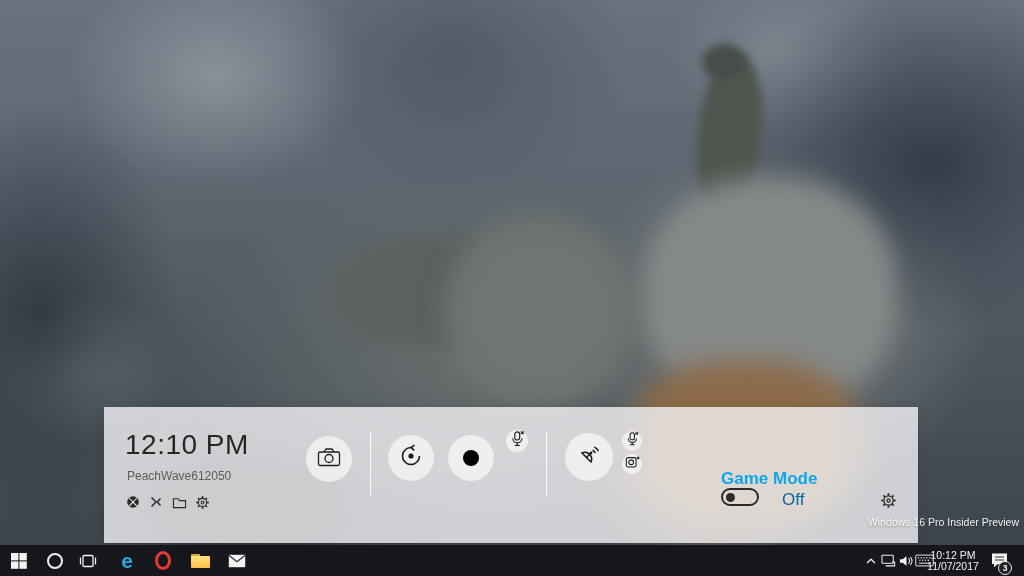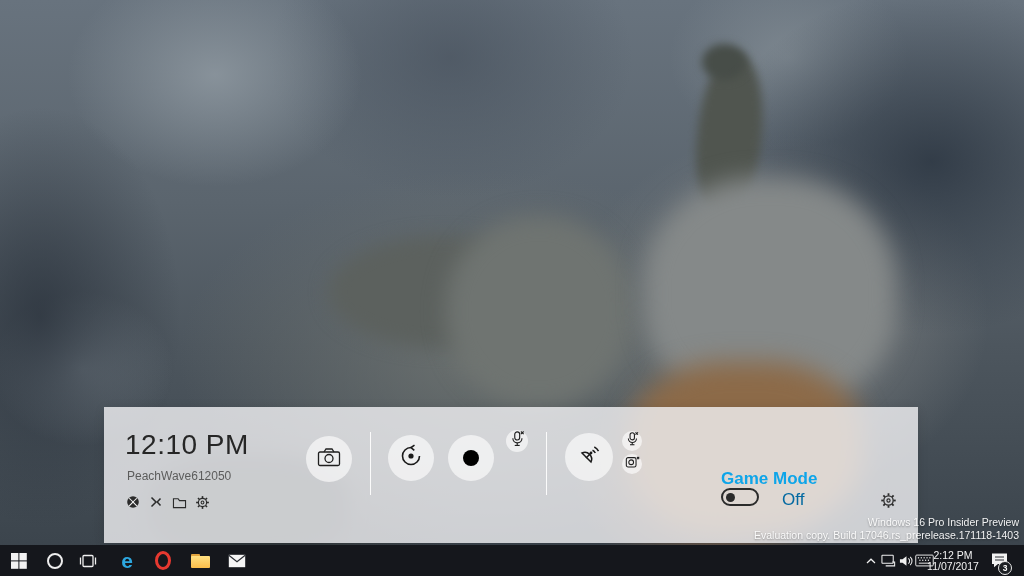--- a/index.html
+++ b/index.html
@@ -218,21 +218,20 @@
             <line x1="4.75" y1="4.75" x2="3.2" y2="3.2"></line>
             <line x1="8" y1="3.4" x2="8" y2="1.2"></line>
             <line x1="11.25" y1="4.75" x2="12.8" y2="3.2"></line>
           </g>
         </svg>
     </div>
   </div>
 
   <div class="watermark">
     <div>Windows 16 Pro Insider Preview</div>
-    <div>Evaluation copy. Build 17046.rs_prerelease.171118-1403</div>
   </div>
 
   <div class="taskbar">
     <div class="tb-btn" style="left:2px;">
       <svg width="16" height="16" viewBox="0 0 16 16" fill="#f2f2f2">
           <rect x="0" y="0" width="7.4" height="7.4"></rect>
           <rect x="8.4" y="0" width="7.4" height="7.4"></rect>
           <rect x="0" y="8.4" width="7.4" height="7.4"></rect>
           <rect x="8.4" y="8.4" width="7.4" height="7.4"></rect>
         </svg>
@@ -294,21 +293,21 @@
             <rect x="12" y="3" width="1.3" height="1.3"></rect>
             <rect x="15" y="3" width="1.3" height="1.3"></rect>
             <rect x="4.5" y="5.6" width="1.3" height="1.3"></rect>
             <rect x="7.5" y="5.6" width="1.3" height="1.3"></rect>
             <rect x="10.5" y="5.6" width="1.3" height="1.3"></rect>
             <rect x="13.5" y="5.6" width="1.3" height="1.3"></rect>
           </g>
         </svg>
     </div>
     <div class="tray-clock">
-      <span>2:12 PM</span>
+      <span>10:12 PM</span>
       <span>11/07/2017</span>
     </div>
     <div class="tray-btn" style="left:985px;width:28px;">
       <svg width="19" height="17" viewBox="0 0 19 17">
           <path d="M2,1.5 h15 v10.5 h-9 l-4,3.3 v-3.3 h-2 z" fill="#f2f2f2"></path>
           <path d="M5,5 h9 M5,8 h9" stroke="#2a2d33" stroke-width="1.1"></path>
         </svg>
       <span class="ac-badge">3</span>
     </div>
   </div>

